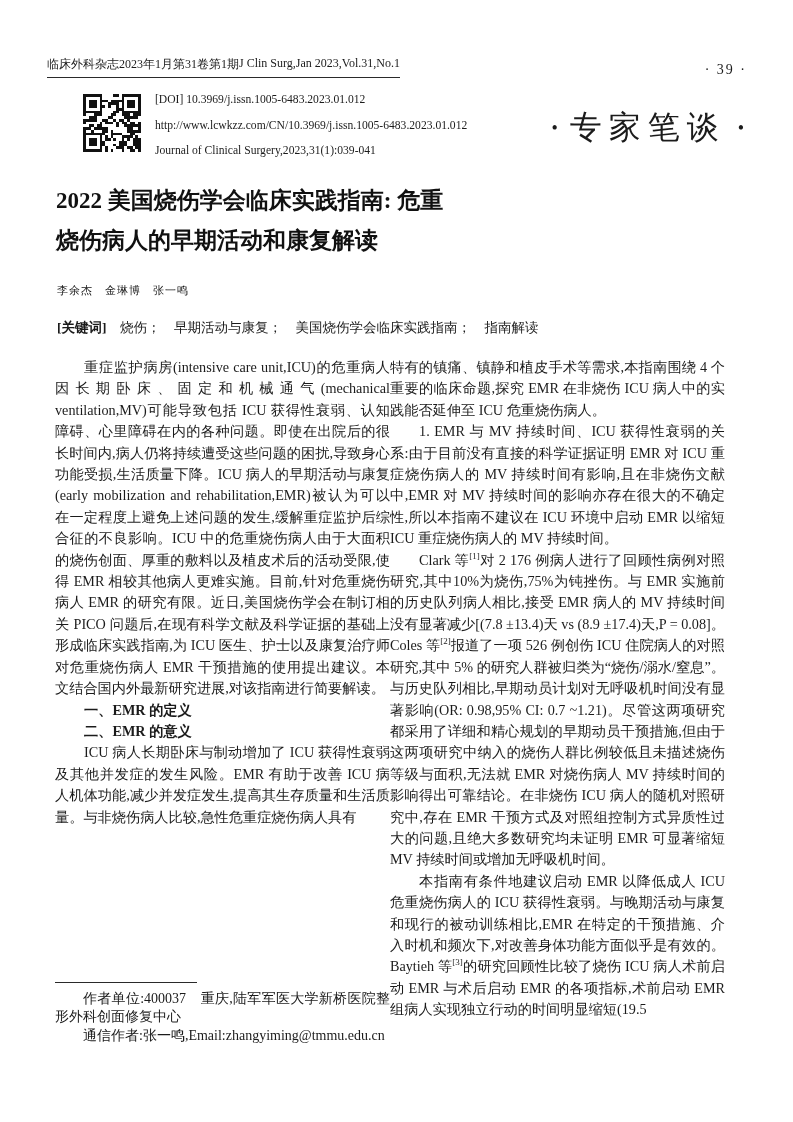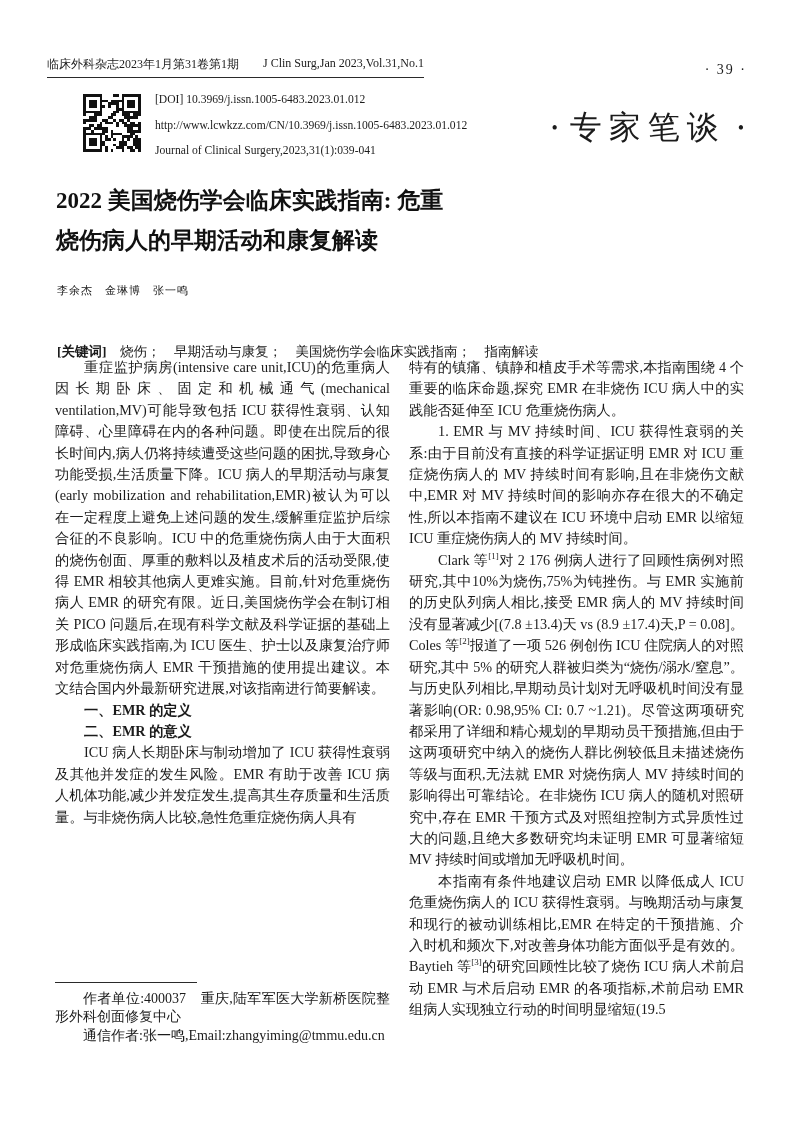--- a/index.html
+++ b/index.html
@@ -2,39 +2,39 @@
 <html lang="zh"><head>
 <meta charset="utf-8">
 <style>
   html,body{margin:0;padding:0;background:#ffffff;}
   .page{
     position:relative;width:793px;height:1122px;background:#ffffff;overflow:hidden;
     font-family:"Liberation Serif","DejaVu Serif",serif;color:#1b1b1b;
   }
   
   .header-row{position:absolute;left:47px;right:46px;top:56px;display:flex;justify-content:space-between;align-items:flex-end;}
-  .header-left{display:flex;gap:24px;font-size:12px;border-bottom:1.3px solid #2a2a2a;padding-bottom:4px;white-space:nowrap;}
+  .header-left{display:flex;gap:0;font-size:12px;border-bottom:1.3px solid #2a2a2a;padding-bottom:4px;white-space:nowrap;}
   .page-number{font-size:14px;letter-spacing:2px;font-family:Liberation Serif, serif;}
   
   .meta-row{position:absolute;left:68px;top:92px;display:flex;padding-left:15px;}
   .qr{width:58px;height:62px;}
   .qr svg{width:100%;height:100%;}
   .meta-lines{display:flex;flex-direction:column;justify-content:space-between;margin-left:14px;height:64px;font-size:11.6px;padding:1px 0;}
   .meta-line{white-space:nowrap;}
   .column-label-wrap{position:absolute;right:49px;top:106px;display:flex;align-items:center;gap:12px;}
   .column-label-wrap .bullet{font-size:18px;}
   .column-label-text{font-size:32px;letter-spacing:7px;}
   
   .title-block{position:absolute;left:56px;top:181px;font-size:23px;font-weight:700;line-height:40px;color:#111;}
   .authors{position:absolute;left:57px;top:283px;font-size:11px;letter-spacing:1px;}
-  .keywords{position:absolute;left:57px;top:319px;font-size:13.5px;margin-top:24px;}
+  .keywords{position:absolute;left:57px;top:319px;font-size:13.5px;}
   .keywords .kw-label{font-weight:700;}
   .keywords .kw-text{margin-left:10px;}
   
-  .body{position:absolute;left:55px;top:357px;width:690px;display:flex;gap:19px;}
+  .body{position:absolute;left:55px;top:357px;width:690px;display:flex;}
   .column{width:335px;font-size:14.2px;line-height:21.4px;text-align:justify;}
   .column p{margin:0;text-indent:2.05em;}
   .column p.no-indent{text-indent:0;}
   .sec-heading{font-weight:700;}
   sup{font-size:9px;line-height:0;}
   .left-col{height:688px;display:flex;flex-direction:column;}
   
   .footnote{margin-top:auto;font-size:14px;line-height:18.5px;text-align:justify;}
   .fn-rule{width:142px;border-top:1.4px solid #2a2a2a;margin-bottom:7px;}
   .footnote p{margin:0;text-indent:2em;}

